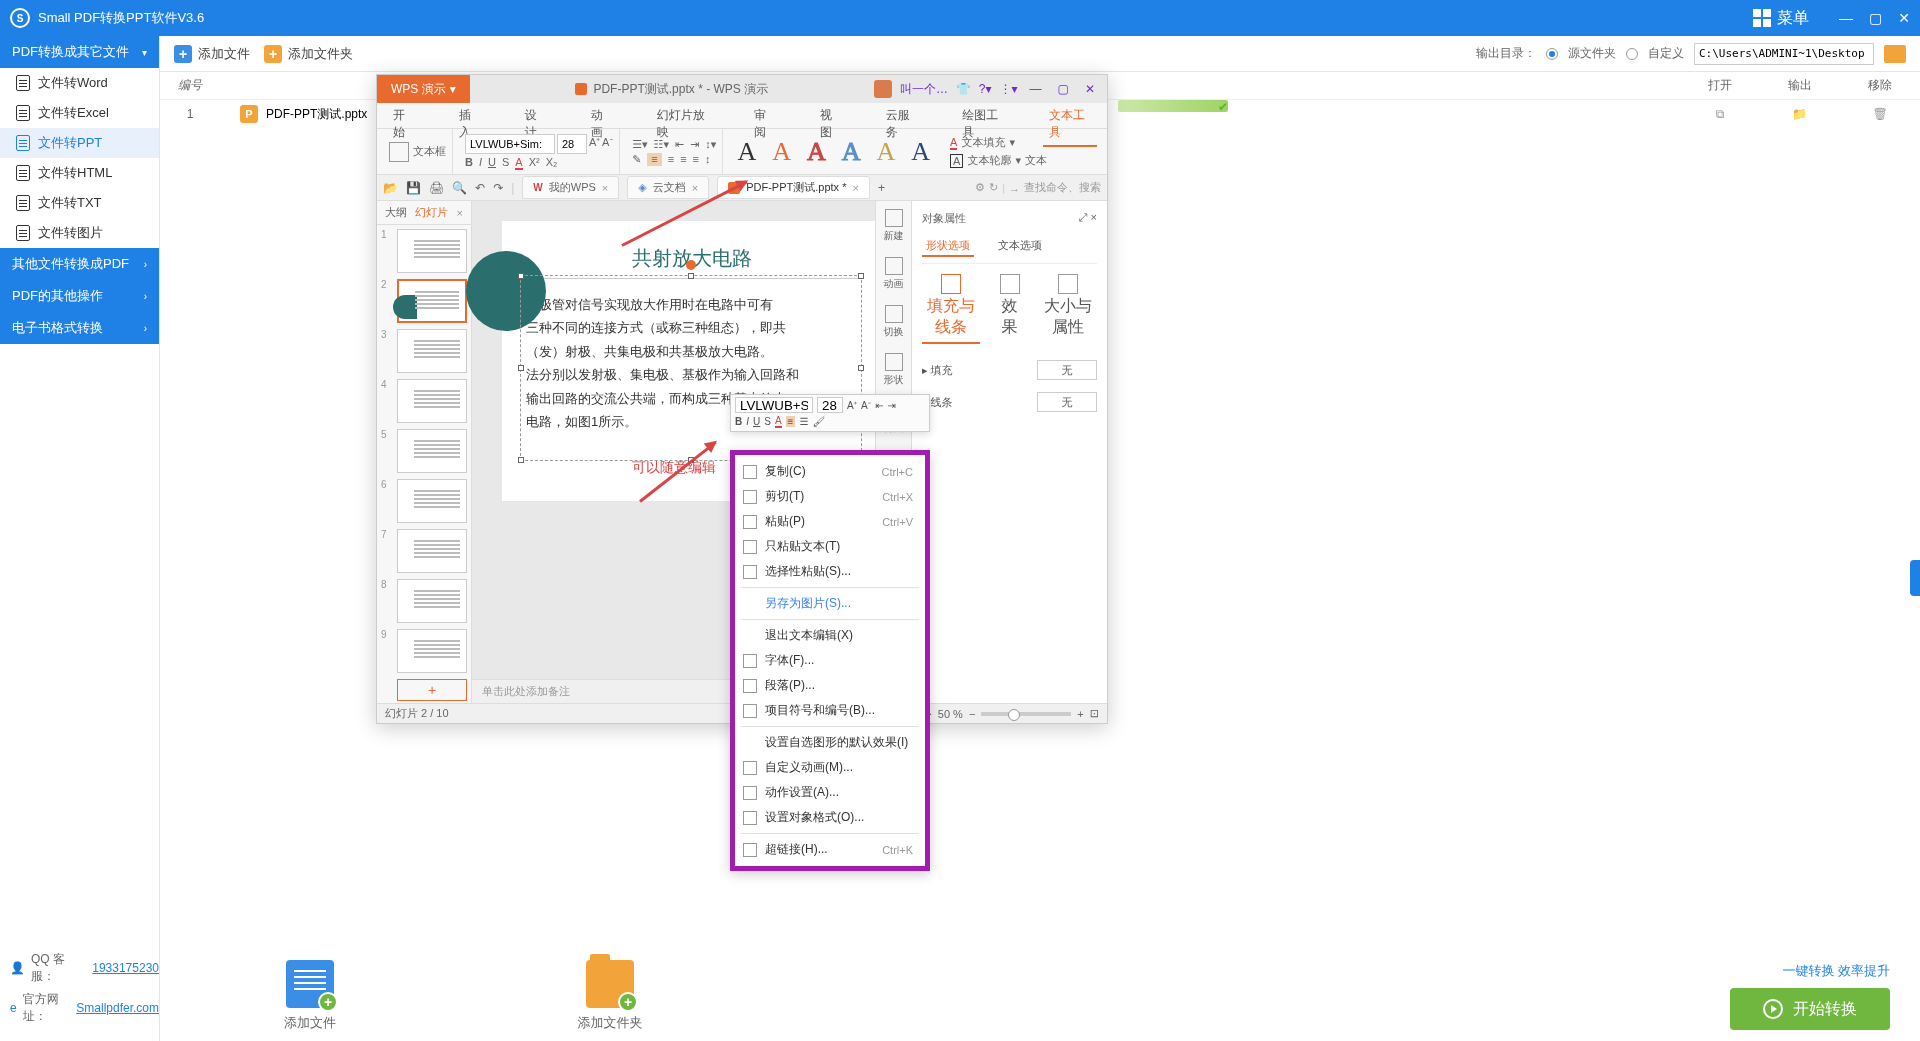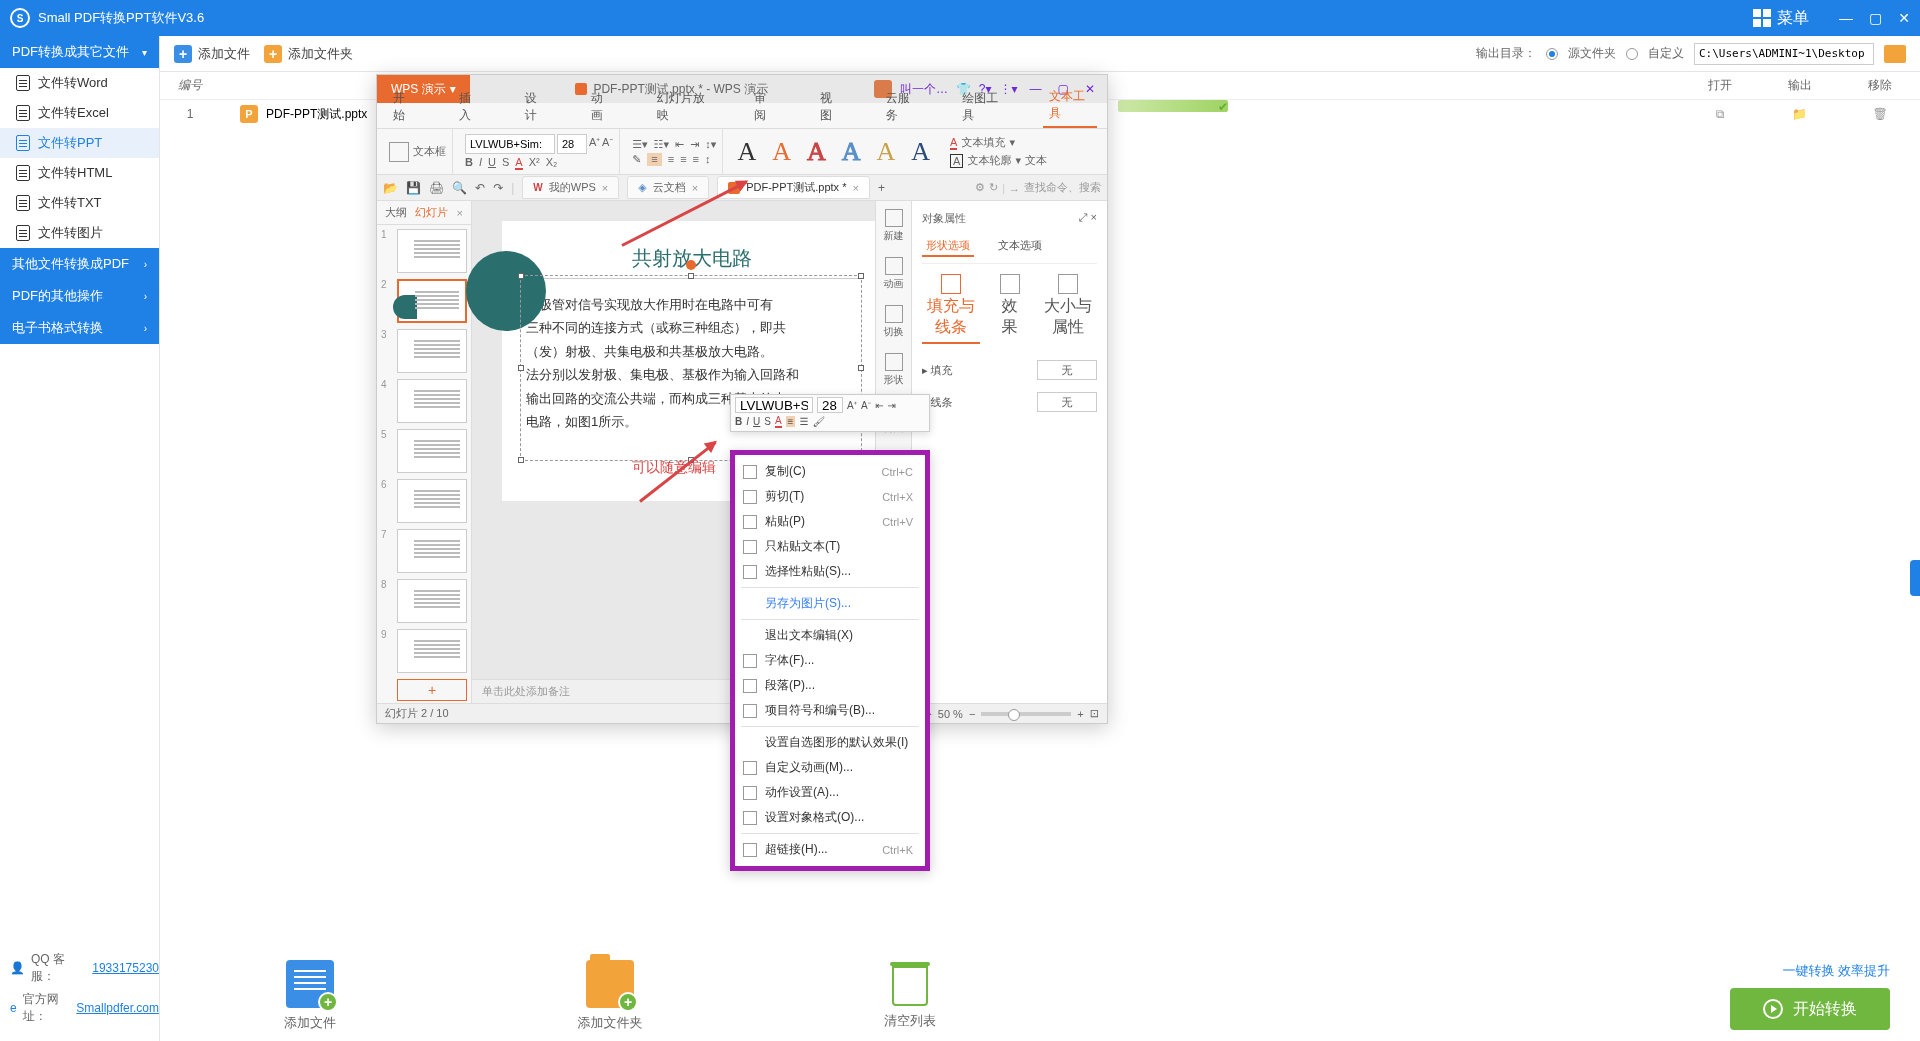--- a/index.html
+++ b/index.html
@@ -78,21 +78,21 @@
 
 
 .wps-window { position: absolute; top: 74px; left: 376px; width: 732px; height: 650px; background: #fff; border: 1px solid #ccc; box-shadow: 0 4px 20px rgba(0,0,0,.2); font-size: 12px; }
 .wps-titlebar { height: 28px; background: #e8e8e8; display: flex; align-items: center; }
 .wps-tab { height: 28px; background: #e86a2e; color: #fff; padding: 0 14px; display: flex; align-items: center; gap: 4px; font-size: 12px; }
 .wps-title-center { flex: 1; text-align: center; color: #666; display:flex; align-items:center; justify-content:center; gap:6px;}
 .wps-title-right { display: flex; align-items: center; gap: 8px; padding-right: 8px; color: #6d28d9; }
 .wps-avatar { width: 18px; height: 18px; background: #d97b4a; border-radius: 3px; }
 .wps-win-btn { cursor: pointer; padding: 0 4px; }
 
-.wps-menu { height: 26px; display: flex; align-items: flex-end; padding: 0 10px; gap: 33px; color: #555; background: #f7f7f7; border-bottom: 1px solid #ddd; }
+.wps-menu { height: 26px; display: flex; align-items: flex-start; padding: 0 10px; gap: 33px; color: #555; background: #f7f7f7; border-bottom: 1px solid #ddd; }
 .wps-menu span { cursor: pointer; padding: 4px 6px; }
 .wps-menu .active-tab { color: #e86a2e; border-bottom: 2px solid #e86a2e; }
 
 .wps-ribbon { height: 46px; background: #f7f7f7; border-bottom: 1px solid #ddd; display: flex; align-items: center; padding: 0 6px; gap: 6px; color: #666; font-size: 11px; overflow: hidden; }
 .ribbon-group { display: flex; align-items: center; gap: 4px; padding: 0 6px; height: 100%; border-right: 1px solid #e0e0e0; }
 .ribbon-select { height: 20px; border: 1px solid #ccc; background: #fff; font-size: 11px; padding: 0 4px; }
 .font-sample { font-size: 26px; font-family: serif; padding: 0 8px; cursor: pointer; }
 .fs-black { color: #333; }
 .fs-orange { color: #e86a2e; }
 .fs-red-outline { color: #c94545; -webkit-text-stroke: 1px #c94545; }
@@ -305,24 +305,20 @@
     <div class="big-icon doc-icon">
         <span class="plus-corner">+</span>
       </div>
     <span>添加文件</span>
   </div>
   <div class="bottom-action">
     <div class="big-icon fold-icon">
         <span class="plus-corner">+</span>
       </div>
     <span>添加文件夹</span>
-  </div>
-  <div class="bottom-action">
-    <div class="trash-icon"></div>
-    <span>清空列表</span>
   </div>
   <div class="bottom-right">
     <div class="slogan">一键转换  效率提升</div>
     <div class="start-btn">
       <span class="play-icon"></span>
       <span>开始转换</span>
     </div>
   </div>
 </div>
 

